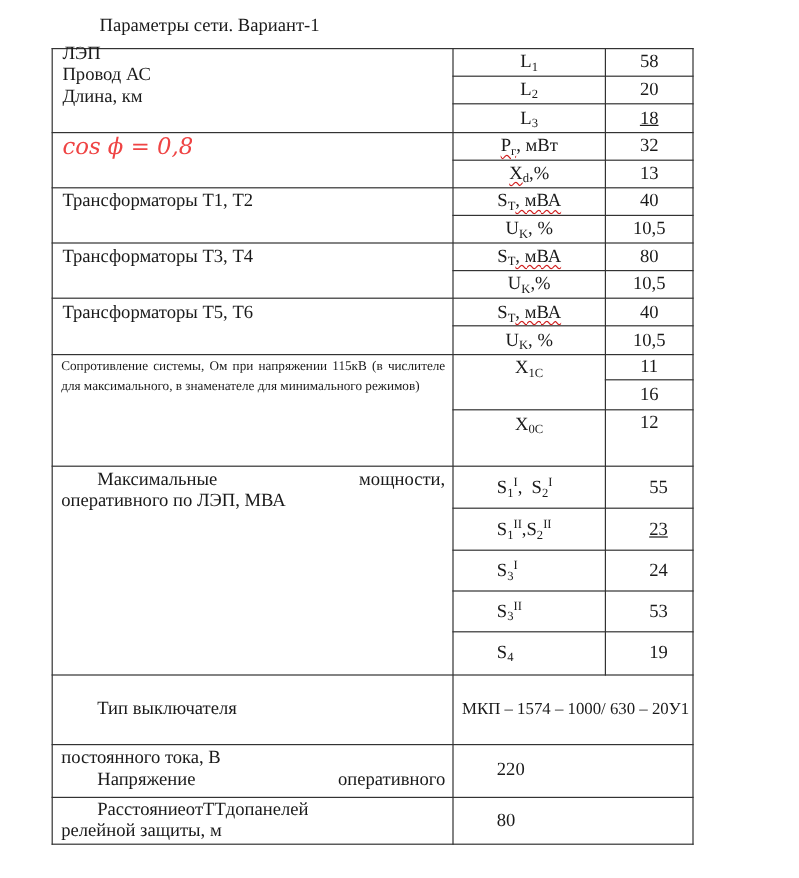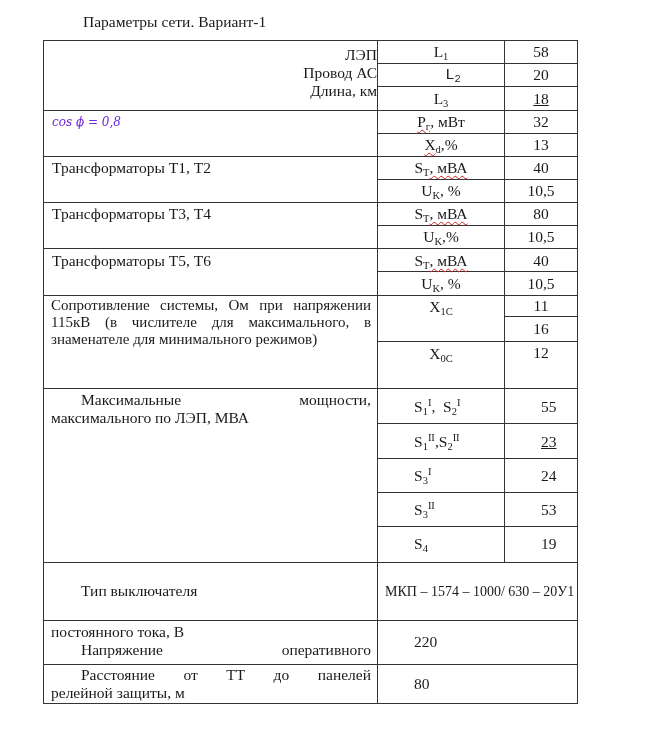--- a/index.html
+++ b/index.html
@@ -4,25 +4,25 @@
 <style>
   html, body { margin:0; padding:0; background:#ffffff; }
   body { width:666px; height:732px; position:relative; overflow:hidden;
          font-family:"Liberation Serif","DejaVu Serif",serif; color:#1a1a1a; }
   .title { position:absolute; left:83px; top:13px; font-size:15.5px; }
   .cell { position:absolute; box-sizing:border-box; font-size:15.5px; line-height:18px; }
   .hl { position:absolute; height:1px; background:#333; }
   .vl { position:absolute; width:1px; background:#333; }
   .c { text-align:center; }
   .lbl { padding-left:8px; }
-  .small { font-size:15px; line-height:17px; }
+  .small { font-size:11px; line-height:17px; }
   sub { font-size:10.5px; vertical-align:-3px; line-height:0; }
   sup { font-size:10.5px; vertical-align:6px; line-height:0; }
   .wavy { text-decoration:underline wavy #d02020; text-decoration-thickness:1px; text-underline-offset:2px; }
-  .math { font-family:"DejaVu Serif",serif; font-style:italic; color:#6d28d9; font-size:12px; }
+  .math { font-family:"DejaVu Serif",serif; font-style:italic; color:#ef4444; font-size:19px; }
 </style>
 </head>
 <body>
 
 <div class="title">Параметры сети. Вариант-1</div>
 
 <div>
 
   <div class="hl" style="left:43px;top:40px;width:535px;"></div>
   <div class="hl" style="left:43px;top:703px;width:535px;"></div>
@@ -49,28 +49,28 @@
   <div class="hl" style="left:377px;top:179px;width:201px;"></div>
   <div class="hl" style="left:377px;top:225px;width:201px;"></div>
   <div class="hl" style="left:377px;top:271px;width:201px;"></div>
   <div class="hl" style="left:504px;top:316px;width:74px;"></div>
   <div class="hl" style="left:377px;top:341px;width:201px;"></div>
   <div class="hl" style="left:377px;top:423px;width:201px;"></div>
   <div class="hl" style="left:377px;top:458px;width:201px;"></div>
   <div class="hl" style="left:377px;top:492px;width:201px;"></div>
   <div class="hl" style="left:377px;top:526px;width:201px;"></div>
 
-  <div class="cell lbl" style="left:44px;top:46px;width:333px;text-align:right;">
+  <div class="cell lbl" style="left:44px;top:36px;width:333px;">
     <div>ЛЭП</div>
     <div>Провод АС</div>
     <div>Длина, км</div>
   </div>
   <div class="cell c" style="left:378px;top:43px;width:126px;"><span>L</span><sub>1</sub></div>
   <div class="cell c" style="left:505px;top:43px;width:72px;">58</div>
-  <div class="cell c" style="left:390px;top:66px;width:126px;font-family:Liberation Mono, monospace;"><span>L</span><sub>2</sub></div>
+  <div class="cell c" style="left:378px;top:66px;width:126px;"><span>L</span><sub>2</sub></div>
   <div class="cell c" style="left:505px;top:66px;width:72px;">20</div>
   <div class="cell c" style="left:378px;top:90px;width:126px;"><span>L</span><sub>3</sub></div>
   <div class="cell c" style="left:505px;top:90px;width:72px;text-decoration:underline;">18</div>
 
   <div class="cell lbl" style="left:44px;top:113px;width:333px;">
     <div class="math">cos ϕ = 0,8</div>
   </div>
   <div class="cell c" style="left:378px;top:113px;width:126px;"><span class="wavy"><span>P</span><sub>г</sub></span><span>, мВт</span></div>
   <div class="cell c" style="left:505px;top:113px;width:72px;">32</div>
   <div class="cell c" style="left:378px;top:136px;width:126px;"><span class="wavy"><span>X</span><sub>d</sub></span><span>,%</span></div>
@@ -99,21 +99,21 @@
   <div class="cell c" style="left:505px;top:297px;width:72px;">11</div>
   <div class="cell c" style="left:505px;top:320px;width:72px;">16</div>
   <div class="cell c" style="left:378px;top:345px;width:126px;"><span>X</span><sub>0C</sub></div>
   <div class="cell c" style="left:505px;top:344px;width:72px;">12</div>
 
   <div class="cell" style="left:51px;top:391px;width:320px;">
     <div style="display:flex;justify-content:space-between;padding-left:30px;gap:24px;">
       <span>Максимальные</span>
       <span>мощности,</span>
     </div>
-    <div>максимального по ЛЭП, МВА</div>
+    <div>оперативного по ЛЭП, МВА</div>
   </div>
   <div class="cell" style="left:414px;top:398px;width:90px;"><span>S</span><sub>1</sub><sup>I</sup><span style="white-space:pre">,  </span><span>S</span><sub>2</sub><sup>I</sup></div>
   <div class="cell" style="left:541px;top:398px;width:36px;">55</div>
   <div class="cell" style="left:414px;top:433px;width:90px;"><span>S</span><sub>1</sub><sup>II</sup><span>,</span><span>S</span><sub>2</sub><sup>II</sup></div>
   <div class="cell" style="left:541px;top:433px;width:36px;text-decoration:underline;">23</div>
   <div class="cell" style="left:414px;top:467px;width:90px;"><span>S</span><sub>3</sub><sup>I</sup></div>
   <div class="cell" style="left:541px;top:467px;width:36px;">24</div>
   <div class="cell" style="left:414px;top:501px;width:90px;"><span>S</span><sub>3</sub><sup>II</sup></div>
   <div class="cell" style="left:541px;top:501px;width:36px;">53</div>
   <div class="cell" style="left:414px;top:535px;width:90px;"><span>S</span><sub>4</sub></div>
@@ -125,21 +125,21 @@
   <div class="cell" style="left:51px;top:623px;width:320px;">
     <div>постоянного тока, В</div>
     <div style="display:flex;justify-content:space-between;padding-left:30px;">
       <span>Напряжение</span>
       <span>оперативного</span>
     </div>
   </div>
   <div class="cell" style="left:414px;top:633px;width:80px;">220</div>
 
   <div class="cell" style="left:51px;top:666px;width:320px;">
-    <div style="display:flex;justify-content:space-between;padding-left:30px;">
+    <div style="display:flex;padding-left:30px;">
       <span>Расстояние</span>
       <span>от</span>
       <span>ТТ</span>
       <span>до</span>
       <span>панелей</span>
     </div>
     <div>релейной защиты, м</div>
   </div>
   <div class="cell" style="left:414px;top:675px;width:80px;">80</div>
 </div>

